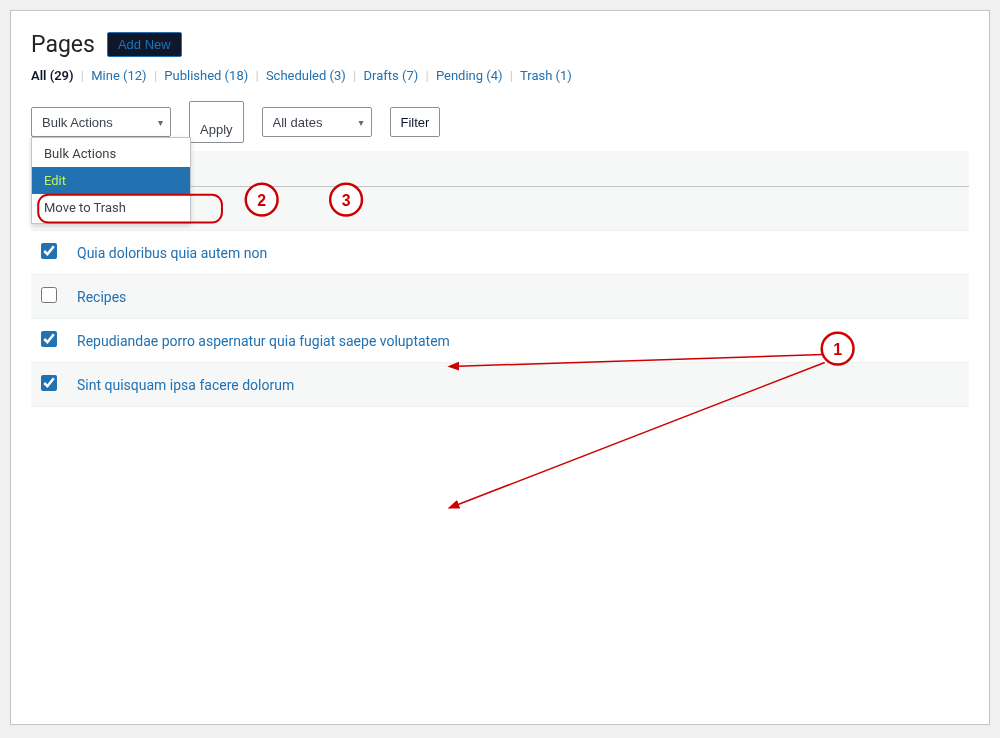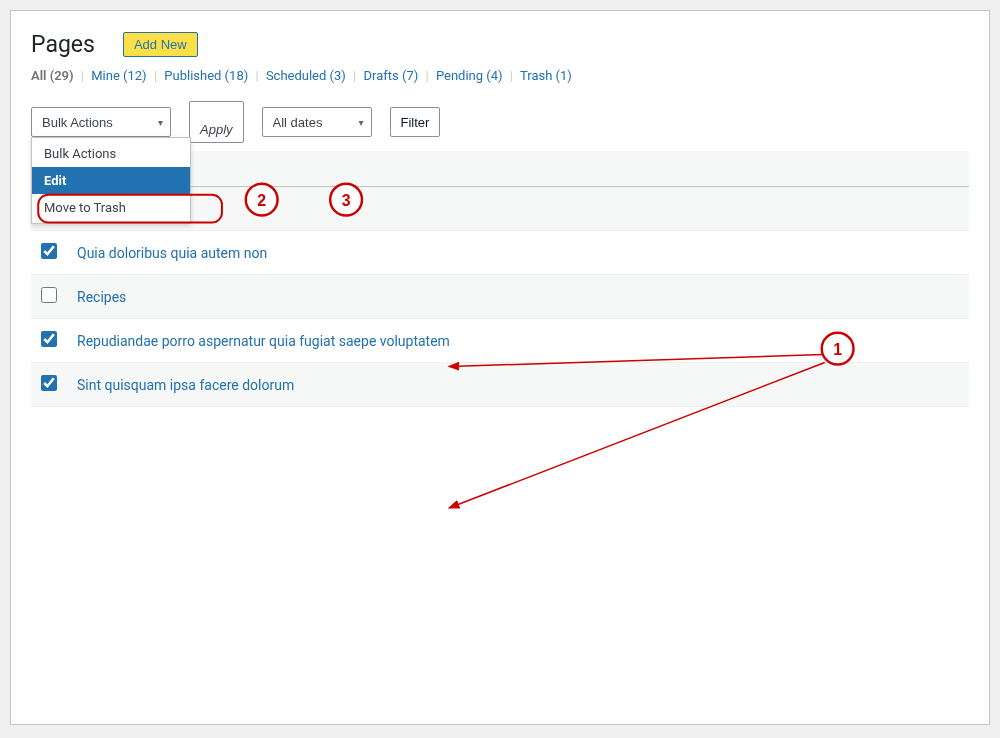--- a/index.html
+++ b/index.html
@@ -16,48 +16,48 @@
       margin: 10px;
       padding: 20px 20px 20px 20px;
       border: 1px solid #c3c4c7;
       min-height: 715px;
       position: relative;
       overflow: hidden;
     }
     .page-header {
       display: flex;
       align-items: center;
-      gap: 28px;
+      gap: 12px;
       margin-bottom: 10px;
     }
     .page-title {
       font-size: 23px;
       font-weight: 400;
       color: #1d2327;
     }
     .add-new-btn {
       border: 1px solid #2271b1;
       color: #2271b1;
-      background: #fde047;
+      background: #0f172a;
       padding: 4px 10px;
       font-size: 13px;
       cursor: pointer;
       border-radius: 2px;
     }
 
     .filter-links {
       margin-bottom: 10px;
       font-size: 13px;
       color: #646970;
     }
     .filter-links a {
       color: #2271b1;
       text-decoration: none;
     }
-    .filter-links a.current { color: #737373; font-weight: 600; }
+    .filter-links a.current { color: #0f172a; font-weight: 600; }
     .filter-links .sep { color: #ccc; margin: 0 4px; }
 
     .toolbar {
       display: flex;
       align-items: center;
       gap: 18px;
       margin-bottom: 0;
       padding: 8px 0;
       position: relative;
       z-index: 10;
@@ -90,21 +90,20 @@
     }
     .apply-btn {
       border: 1px solid #8c8f94;
       background: #fff;
       color: #3c434a;
       padding: 20px 10px;
       font-size: 13px;
       cursor: pointer;
       border-radius: 2px;
       height: 28px;
-      font-style: italic;
     }
     .dates-wrap {
       position: relative;
       display: inline-block;
     }
     .dates-select {
       appearance: none;
       -webkit-appearance: none;
       border: 1px solid #8c8f94;
       border-radius: 2px;
@@ -150,22 +149,21 @@
     }
     .dropdown-item {
       padding: 6px 12px;
       cursor: pointer;
       font-size: 13px;
       color: #3c434a;
       white-space: nowrap;
     }
     .dropdown-item.highlighted {
       background: #2271b1;
-      color: #ffffff;
-      font-weight: bold;
+      color: #bef264;
     }
 
     
     .pages-table {
       width: 100%;
       border-collapse: collapse;
       margin-top: 0;
     }
     .pages-table th {
       text-align: left;

